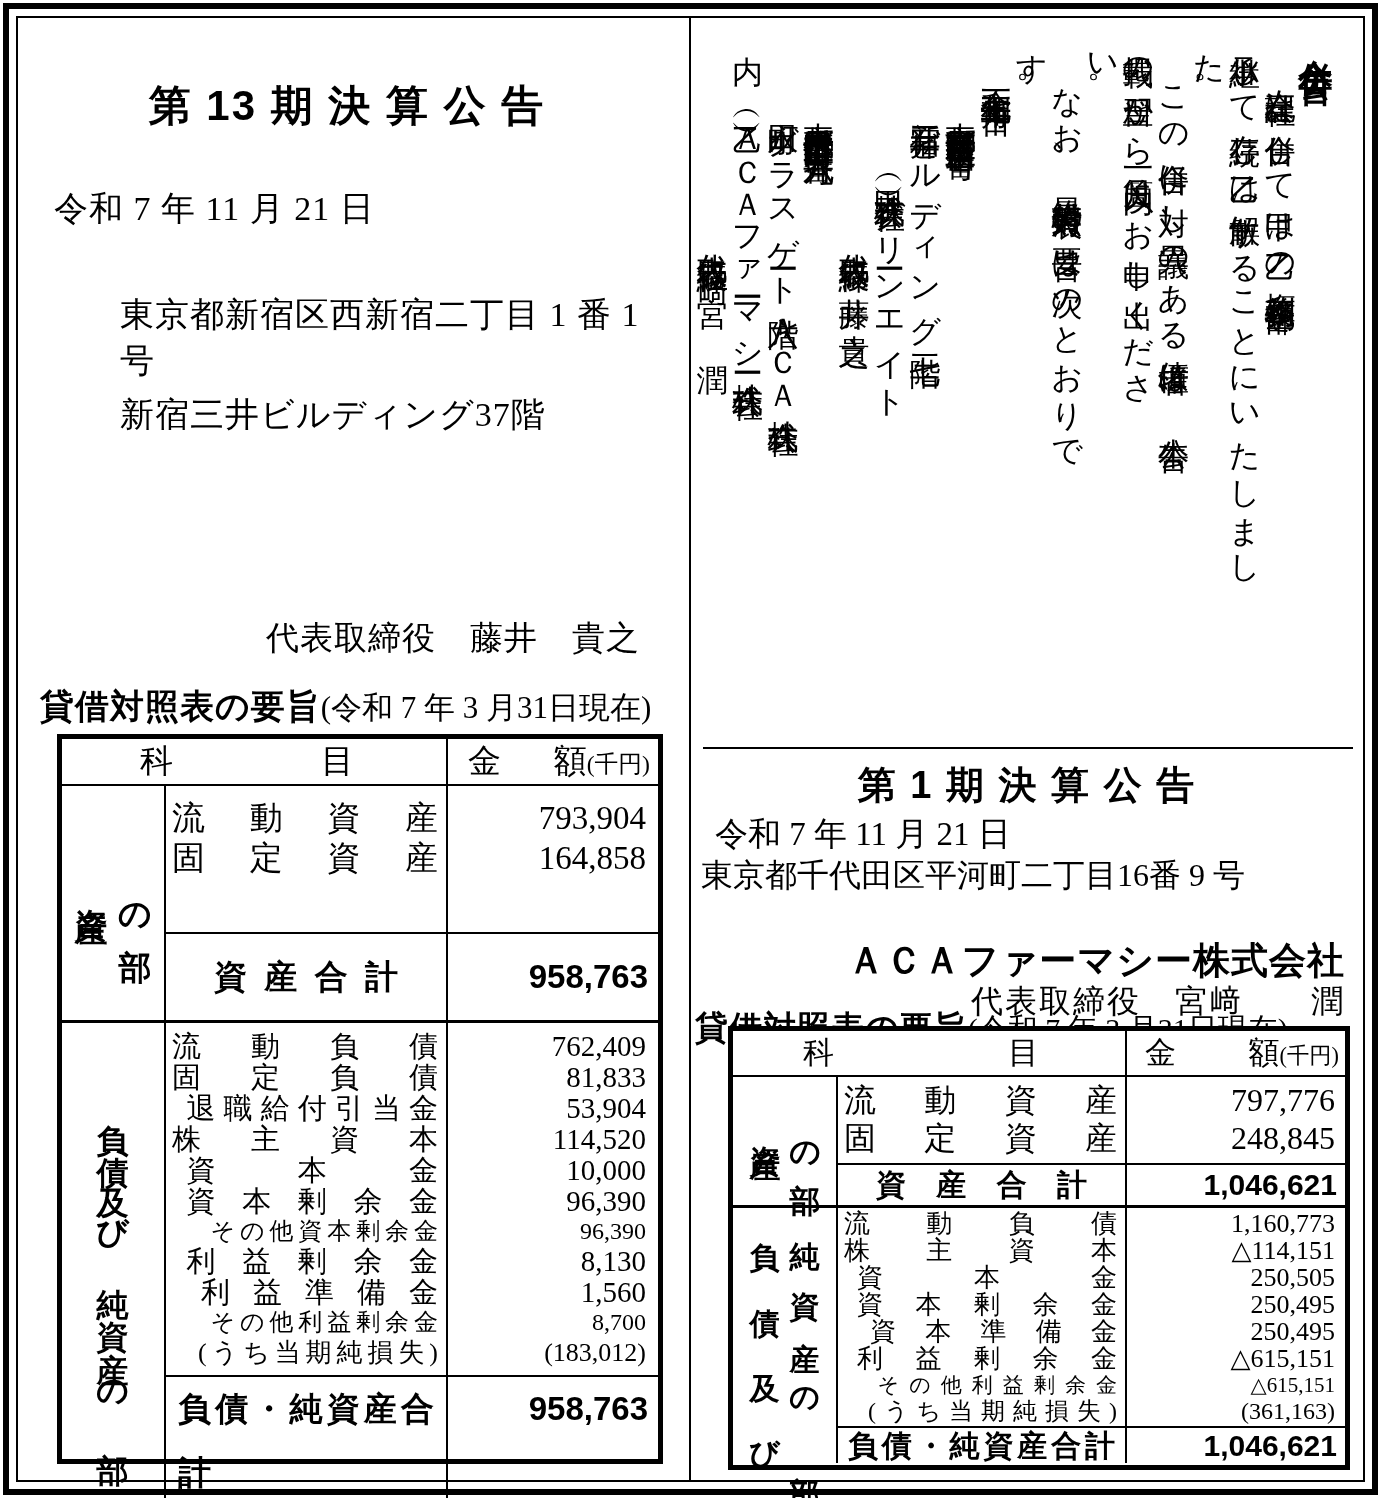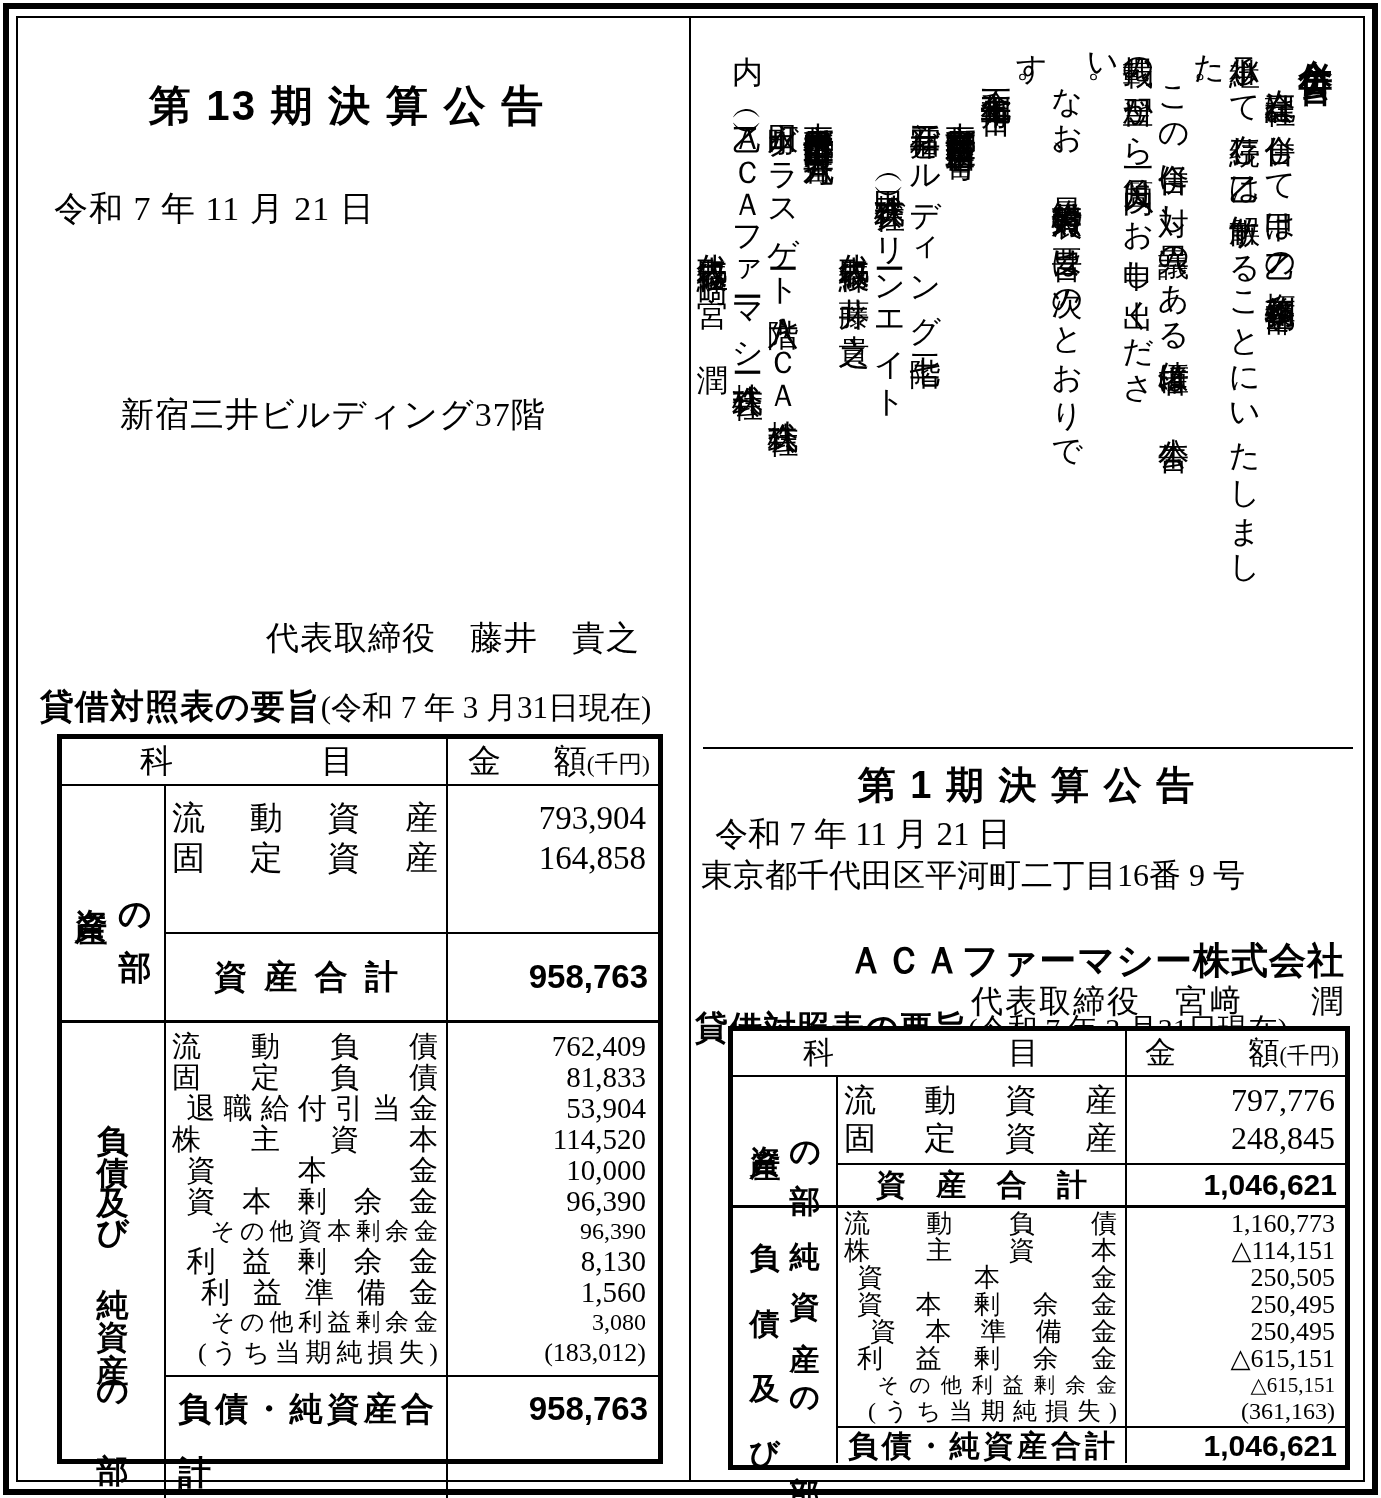--- a/index.html
+++ b/index.html
@@ -109,20 +109,21 @@
 <body>
 
 <div class="page">
   <div class="frame-outer"></div>
   <div class="frame-inner"></div>
   <div class="col-divider"></div>
 
   <div class="left-col">
     <div class="abs big-title sans" style="top:60px;left:0;">第 13 期 決 算 公 告</div>
     <div class="abs date-line" style="top:168px;left:36px;">令和 7 年 11 月 21 日</div>
+    <div class="abs addr-line" style="top:274px;left:102px;">東京都新宿区西新宿二丁目 1 番 1 号</div>
     <div class="abs addr-line" style="top:374px;left:102px;">新宿三井ビルディング37階</div>
     <div class="abs rep-line" style="top:598px;right:36px;">代表取締役　藤井　貴之</div>
     <div class="abs bs-caption" style="top:666px;left:22px;">
       <span class="cap-bold sans">貸借対照表の要旨</span><span>(令和 7 年 3 月31日現在)</span>
     </div>
     <div class="bs-table t1" style="left:39px;top:716px;width:606px;height:730px;">
         <div class="hdr">
           <div class="hdr-item">
             <span>科</span>
             <span>目</span>
@@ -182,21 +183,21 @@
               <div class="items-values">
                 <div class="row-value rn">762,409</div>
                 <div class="row-value rn">81,833</div>
                 <div class="row-value rn">53,904</div>
                 <div class="row-value rn">114,520</div>
                 <div class="row-value rn">10,000</div>
                 <div class="row-value rn">96,390</div>
                 <div class="row-value rsm">96,390</div>
                 <div class="row-value rn">8,130</div>
                 <div class="row-value rn">1,560</div>
-                <div class="row-value rsm">3,080</div>
+                <div class="row-value rsm">8,700</div>
                 <div class="row-value rp">(183,012)</div>
               </div>
             </div>
             <div class="total-row">
               <div class="total-label">負債・純資産合計</div>
               <div class="total-value">958,763</div>
             </div>
           </div>
         </div>
       </div>

